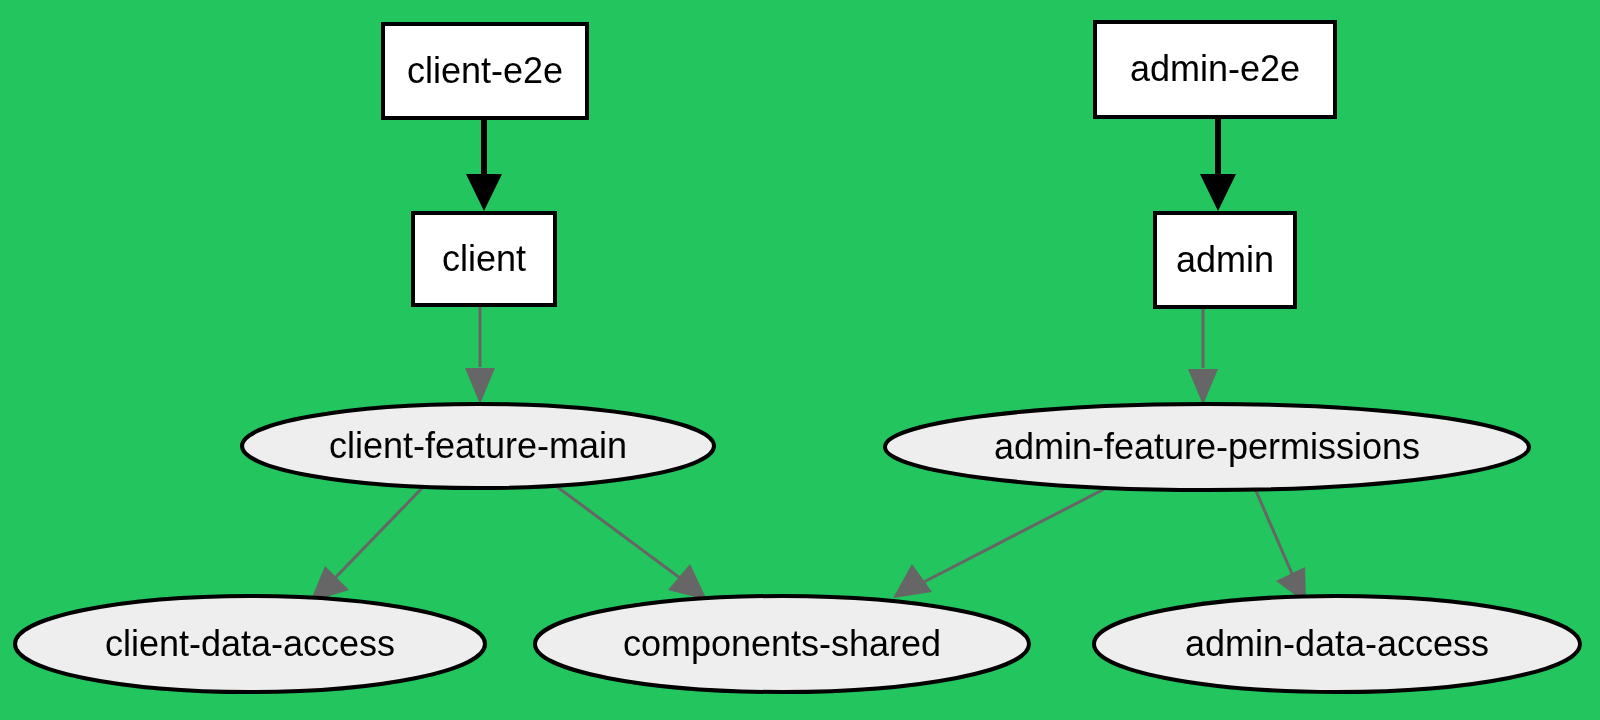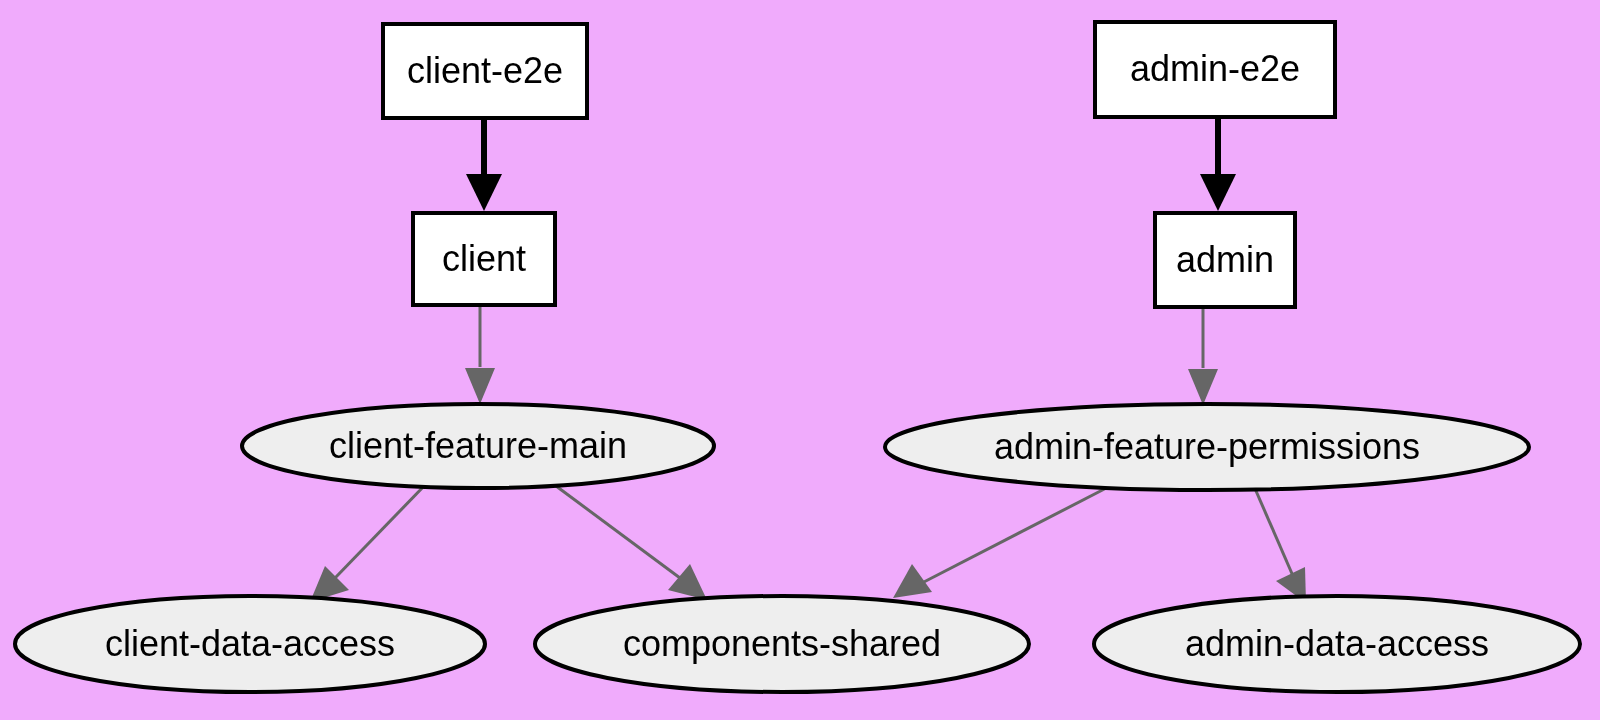--- a/index.html
+++ b/index.html
@@ -8,21 +8,21 @@
     padding: 0;
     background: #ffffff;
   }
   body {
     font-family: "Liberation Sans", sans-serif;
   }
   #graph-root {
     position: relative;
     width: 1600px;
     height: 720px;
-    background: #f0abfc;
+    background: #22c55e;
     overflow: hidden;
   }
   #graph-svg {
     position: absolute;
     top: 0;
     left: 0;
     width: 1600px;
     height: 720px;
     display: block;
   }

